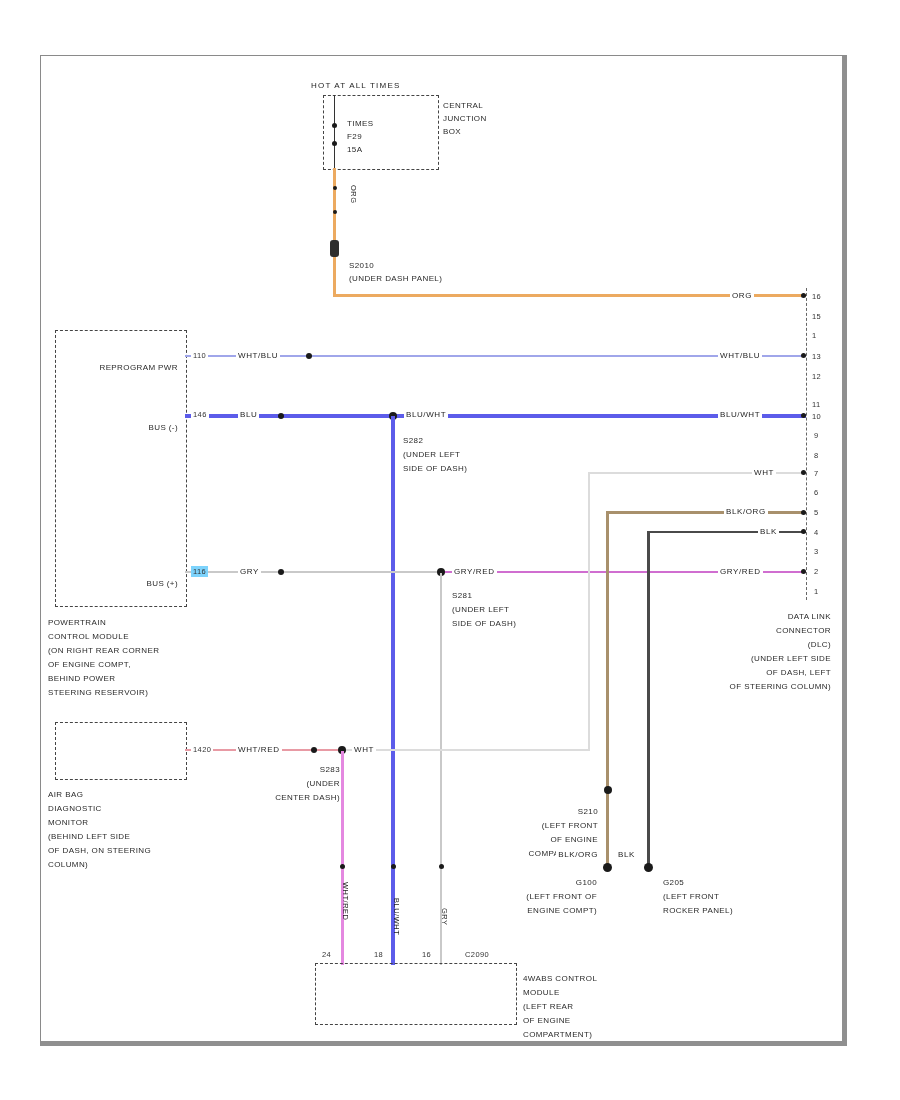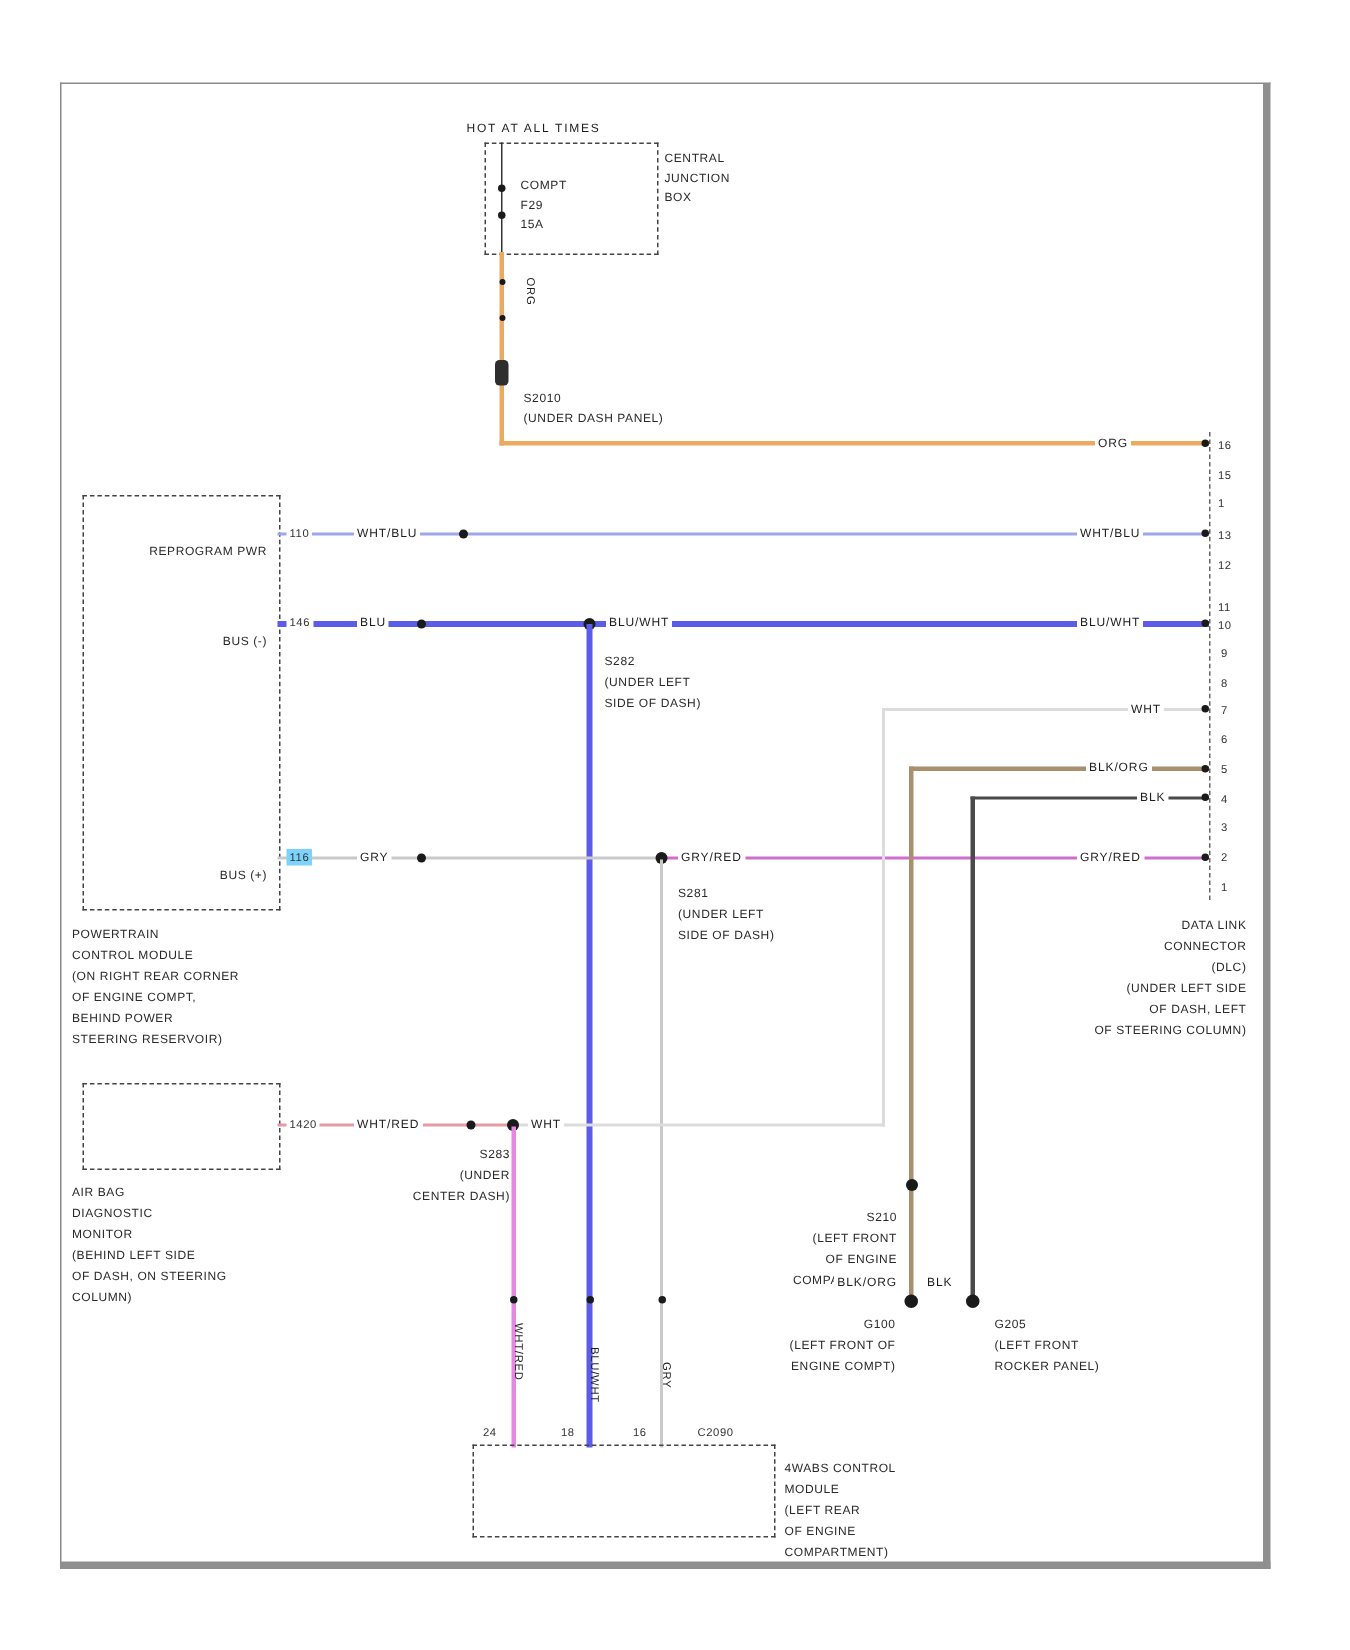--- a/index.html
+++ b/index.html
@@ -36,21 +36,21 @@
 <body>
 
 <div id="stage">
   <div class="frame"></div>
 
   <div class="lbl" style="left:309px;top:80px;letter-spacing:1.2px;">HOT AT ALL TIMES</div>
   <div class="dbox" style="left:323px;top:95px;width:114px;height:73px;"></div>
   <div class="wire" style="left:334px;top:95px;width:1px;height:74px;background:#333;"></div>
   <div class="dot" style="left:332px;top:123px;width:5px;height:5px;"></div>
   <div class="dot" style="left:332px;top:141px;width:5px;height:5px;"></div>
-  <div class="cap" style="left:347px;top:117px;line-height:13px;">COMPT
+  <div class="cap" style="left:347px;top:117px;line-height:13px;">TIMES
 F29
 15A</div>
   <div class="cap" style="left:443px;top:99px;line-height:13px;">CENTRAL
 JUNCTION
 BOX</div>
 
   <div class="wire w-org" style="left:333px;top:168px;width:3px;height:129px;"></div>
   <div class="dot" style="left:332.5px;top:186px;width:4px;height:4px;"></div>
   <div class="dot" style="left:332.5px;top:210px;width:4px;height:4px;"></div>
   <div class="vlbl" style="left:360px;top:185px;">ORG</div>

